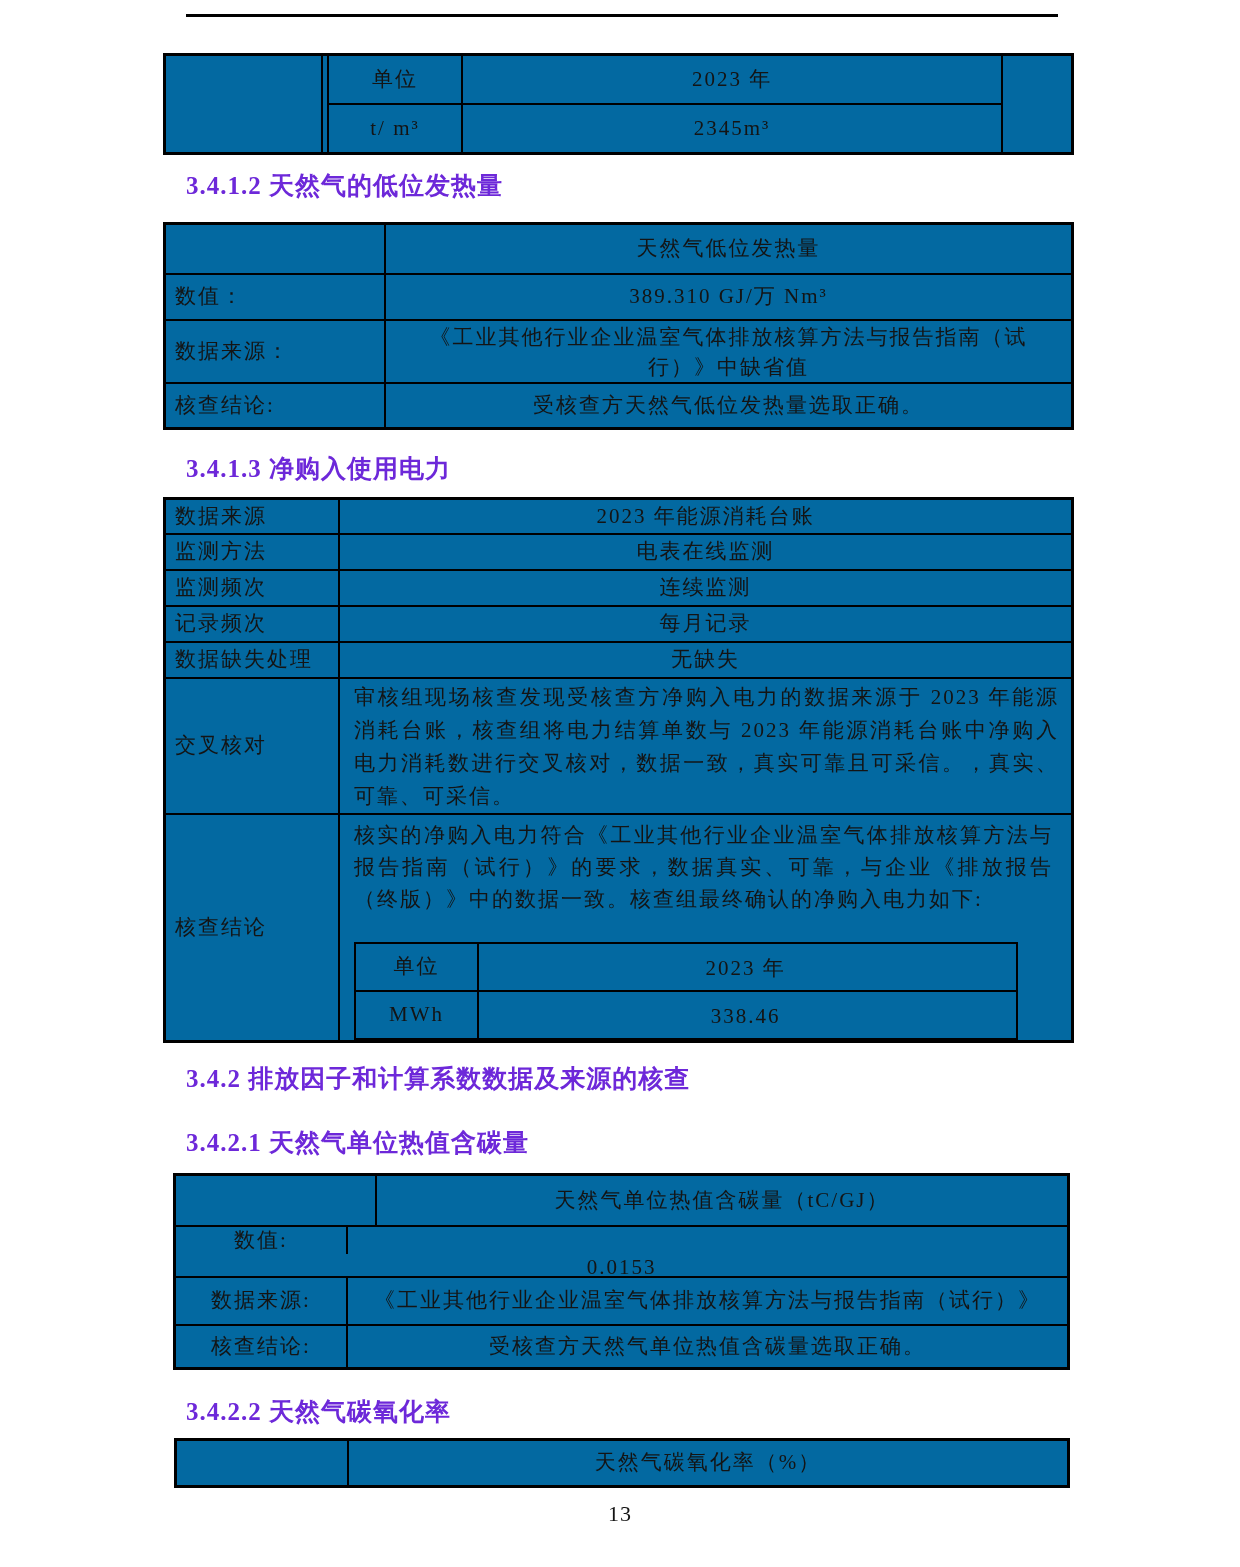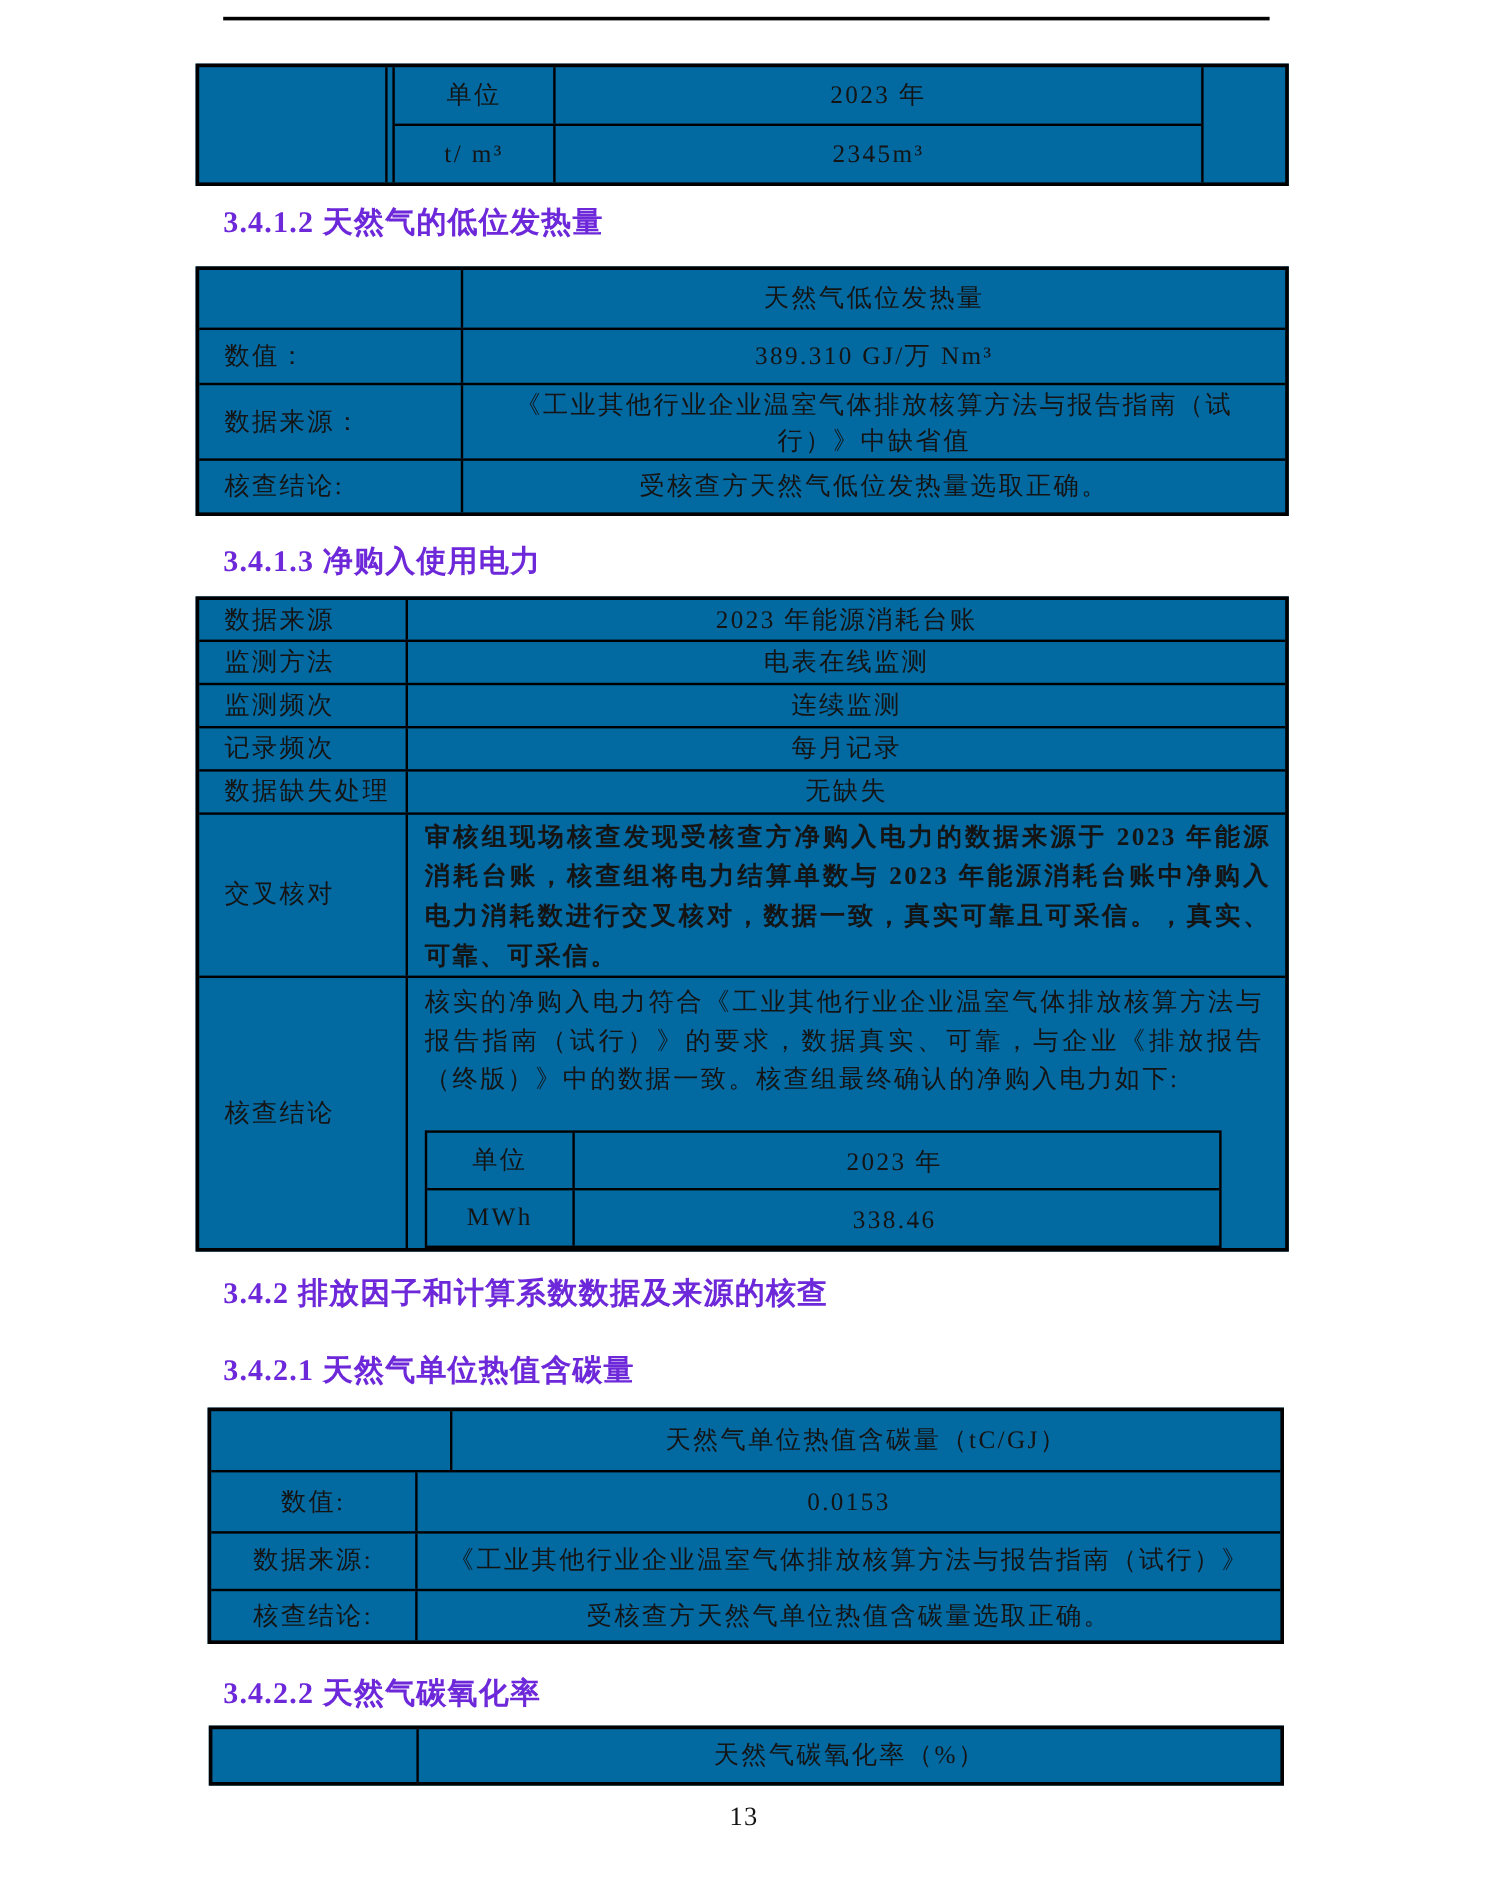--- a/index.html
+++ b/index.html
@@ -13,21 +13,21 @@
 
   .heading {
     position:absolute; left:186px; font-weight:bold; font-size:25px;
     letter-spacing:1px; white-space:nowrap; color:#6d28d9;
   }
 
   .tbl { position:absolute; border:3px solid #000; box-sizing:border-box; background:#0369a1; display:flex; flex-direction:column; }
   .tr { display:flex; box-sizing:border-box; align-items:stretch; min-height:0; }
   .tr.bt { border-top:2px solid #000; }
   .td { box-sizing:border-box; display:flex; align-items:center; letter-spacing:2px; min-width:0; }
-  .td-label { border-right:2px solid #000; padding-left:21px; }
+  .td-label { border-right:2px solid #000; padding-left:9px; }
   .td-label.center { justify-content:center; padding-left:0; }
   .td-val { flex:1; justify-content:center; text-align:center; }
   .td-val.left { justify-content:flex-start; text-align:justify; display:block; }
   .grow { flex:1; }
 
   
   .t0 { left:163px; top:53px; width:911px; height:102px; flex-direction:row; }
   .t0-a { width:157px; border-right:2px solid #000; box-sizing:border-box; }
   .t0-gap { width:4px; }
   .t0-nest { flex:1; border-left:2px solid #000; border-right:2px solid #000; box-sizing:border-box; display:flex; flex-direction:column; }
@@ -42,32 +42,32 @@
   .t2 .r2 { height:46px; }
   .t2 .r3 { height:63px; }
   .t2 .r3 .td-val { line-height:30px; padding:0 20px; }
 
   
   .t3 { left:163px; top:497px; width:911px; height:546px; }
   .t3 .td-label { width:174px; }
   .t3 .rs { height:36px; }
   .t3 .rs1 { height:33px; }
   .t3 .rx { height:136px; }
-  .t3 .rx .td-val { padding:2px 12px 16px 14px; line-height:33px;font-weight:bold; }
+  .t3 .rx .td-val { padding:2px 12px 16px 14px; line-height:33px; }
   .t3 .rc .td-val { display:flex; flex-direction:column; align-items:stretch; padding:4px 18px 0 14px; }
   .t3 .rc .conc-text { line-height:32px; text-align:justify; letter-spacing:2px; }
   .nest2 { margin-top:auto; width:664px; height:98px; border:2px solid #000; box-sizing:border-box; display:flex; flex-direction:column; }
   .nest2 .tr { flex:1; }
   .nest2 .td-label { width:123px; justify-content:center; padding-left:0; }
 
   
   .t4 { left:173px; top:1173px; width:897px; height:197px; }
   .t4 .td-label { width:172px; justify-content:center; padding-left:0; }
   .t4 .r1 { height:49px;padding-left:29px; }
-  .t4 .r2 { height:51px; }
+  .t4 .r2 { height:51px;flex-direction:column; }
   .t4 .r3 { height:48px; }
 
   
   .t5 { left:174px; top:1438px; width:896px; height:50px; }
   .t5 .td-label { width:172px; }
 
   .footer-num { position:absolute; left:0; top:1500px; width:100%; text-align:center; font-size:22px; letter-spacing:1px; }
 </style>
 </head>
 <body>

